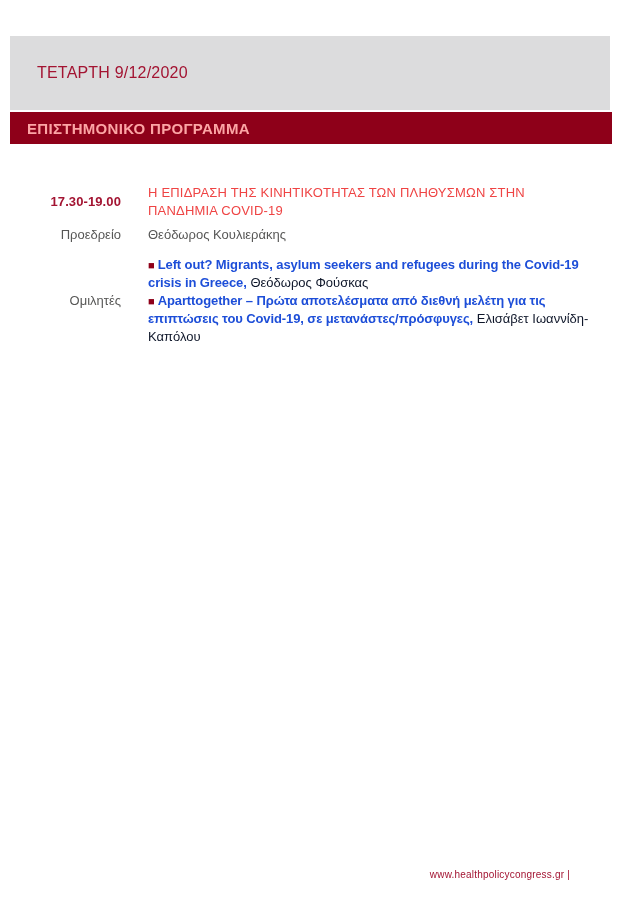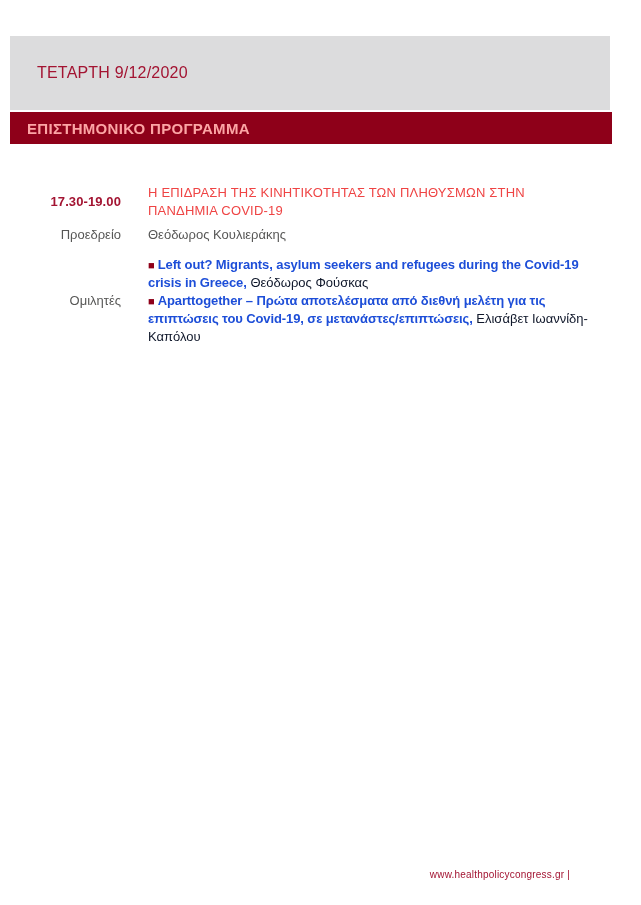--- a/index.html
+++ b/index.html
@@ -117,21 +117,21 @@
       <div class="label-col">Προεδρείο</div>
       <div class="content-col chair-name">Θεόδωρος Κουλιεράκης</div>
     </div>
 
     <div class="row speakers-row">
       <div class="label-col">Ομιλητές</div>
       <div class="content-col">
 
         <div class="talk"><span class="bullet">■</span><span class="talk-title">Left out? Migrants, asylum seekers and refugees during the Covid-19 crisis in Greece,</span> <span class="talk-speaker">Θεόδωρος Φούσκας</span></div>
 
-        <div class="talk"><span class="bullet">■</span><span class="talk-title">Aparttogether – Πρώτα αποτελέσματα από διεθνή μελέτη για τις επιπτώσεις του Covid-19, σε μετανάστες/επιπτώσεις,</span> <span class="talk-speaker">Ελισάβετ Ιωαννίδη-Καπόλου</span></div>
+        <div class="talk"><span class="bullet">■</span><span class="talk-title">Aparttogether – Πρώτα αποτελέσματα από διεθνή μελέτη για τις επιπτώσεις του Covid-19, σε μετανάστες/πρόσφυγες,</span> <span class="talk-speaker">Ελισάβετ Ιωαννίδη-Καπόλου</span></div>
 
 
       </div>
     </div>
 
   </div>
 
   <div class="footer-url">www.healthpolicycongress.gr |</div>
 
 </div>

